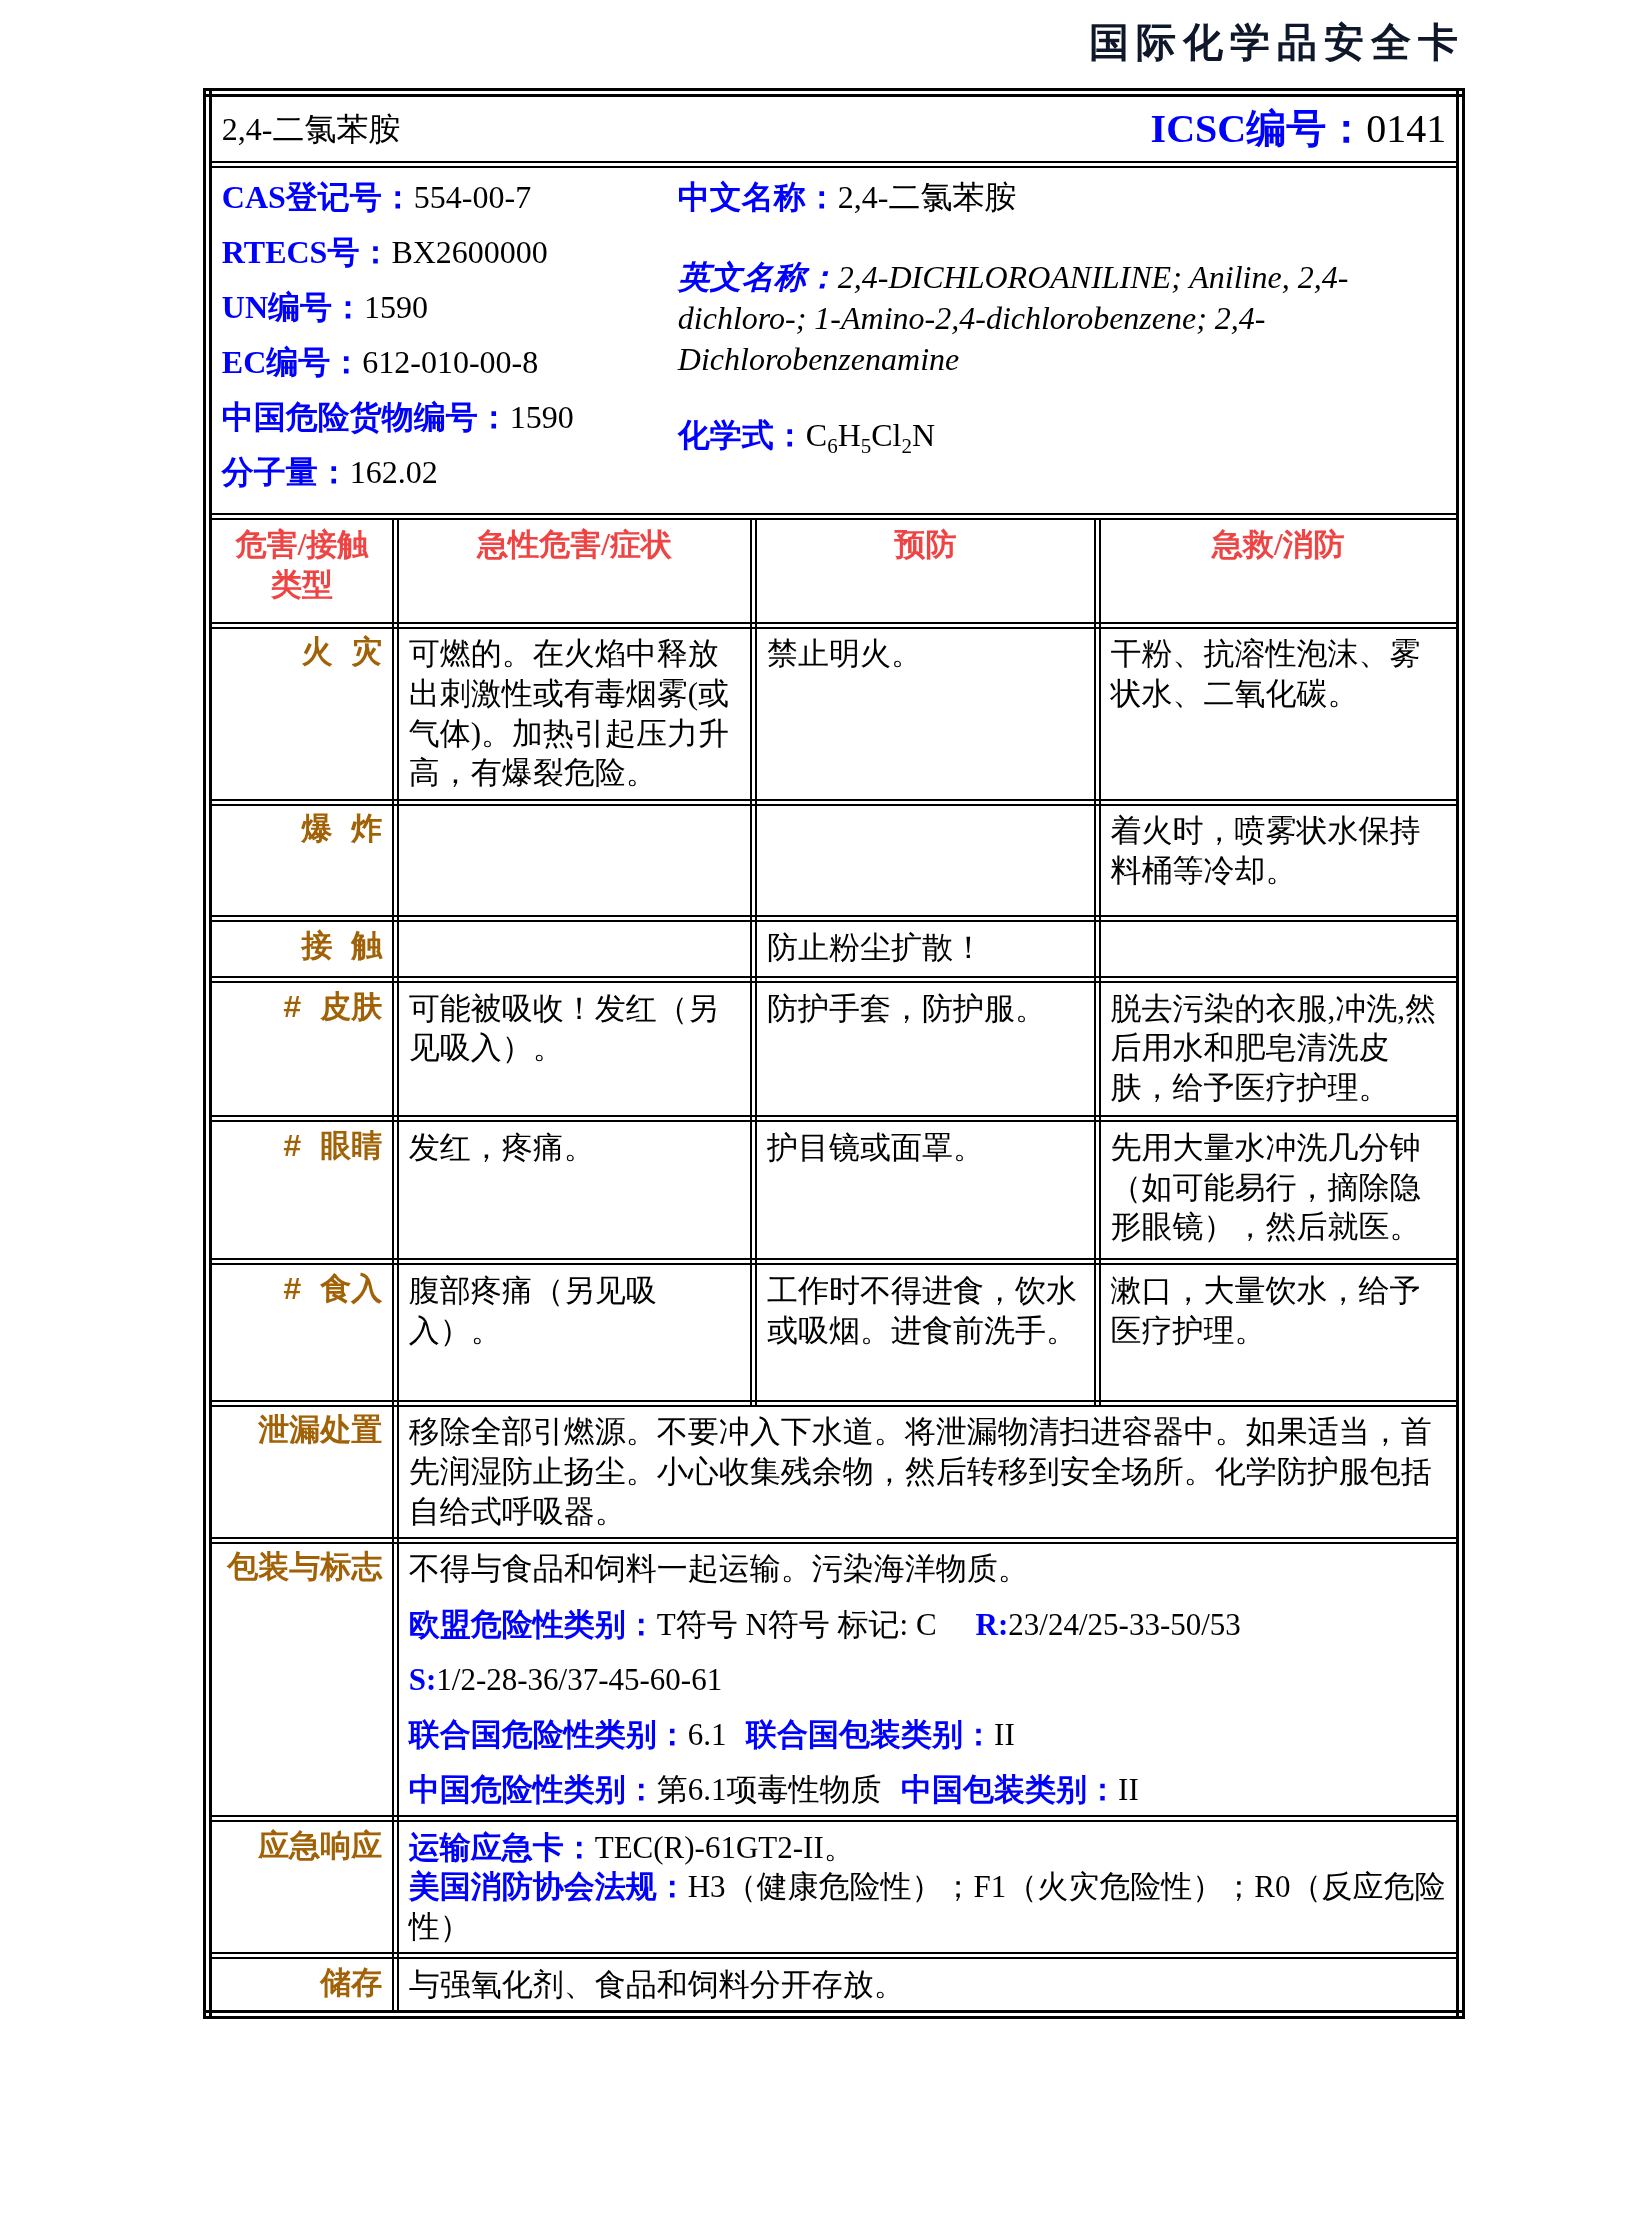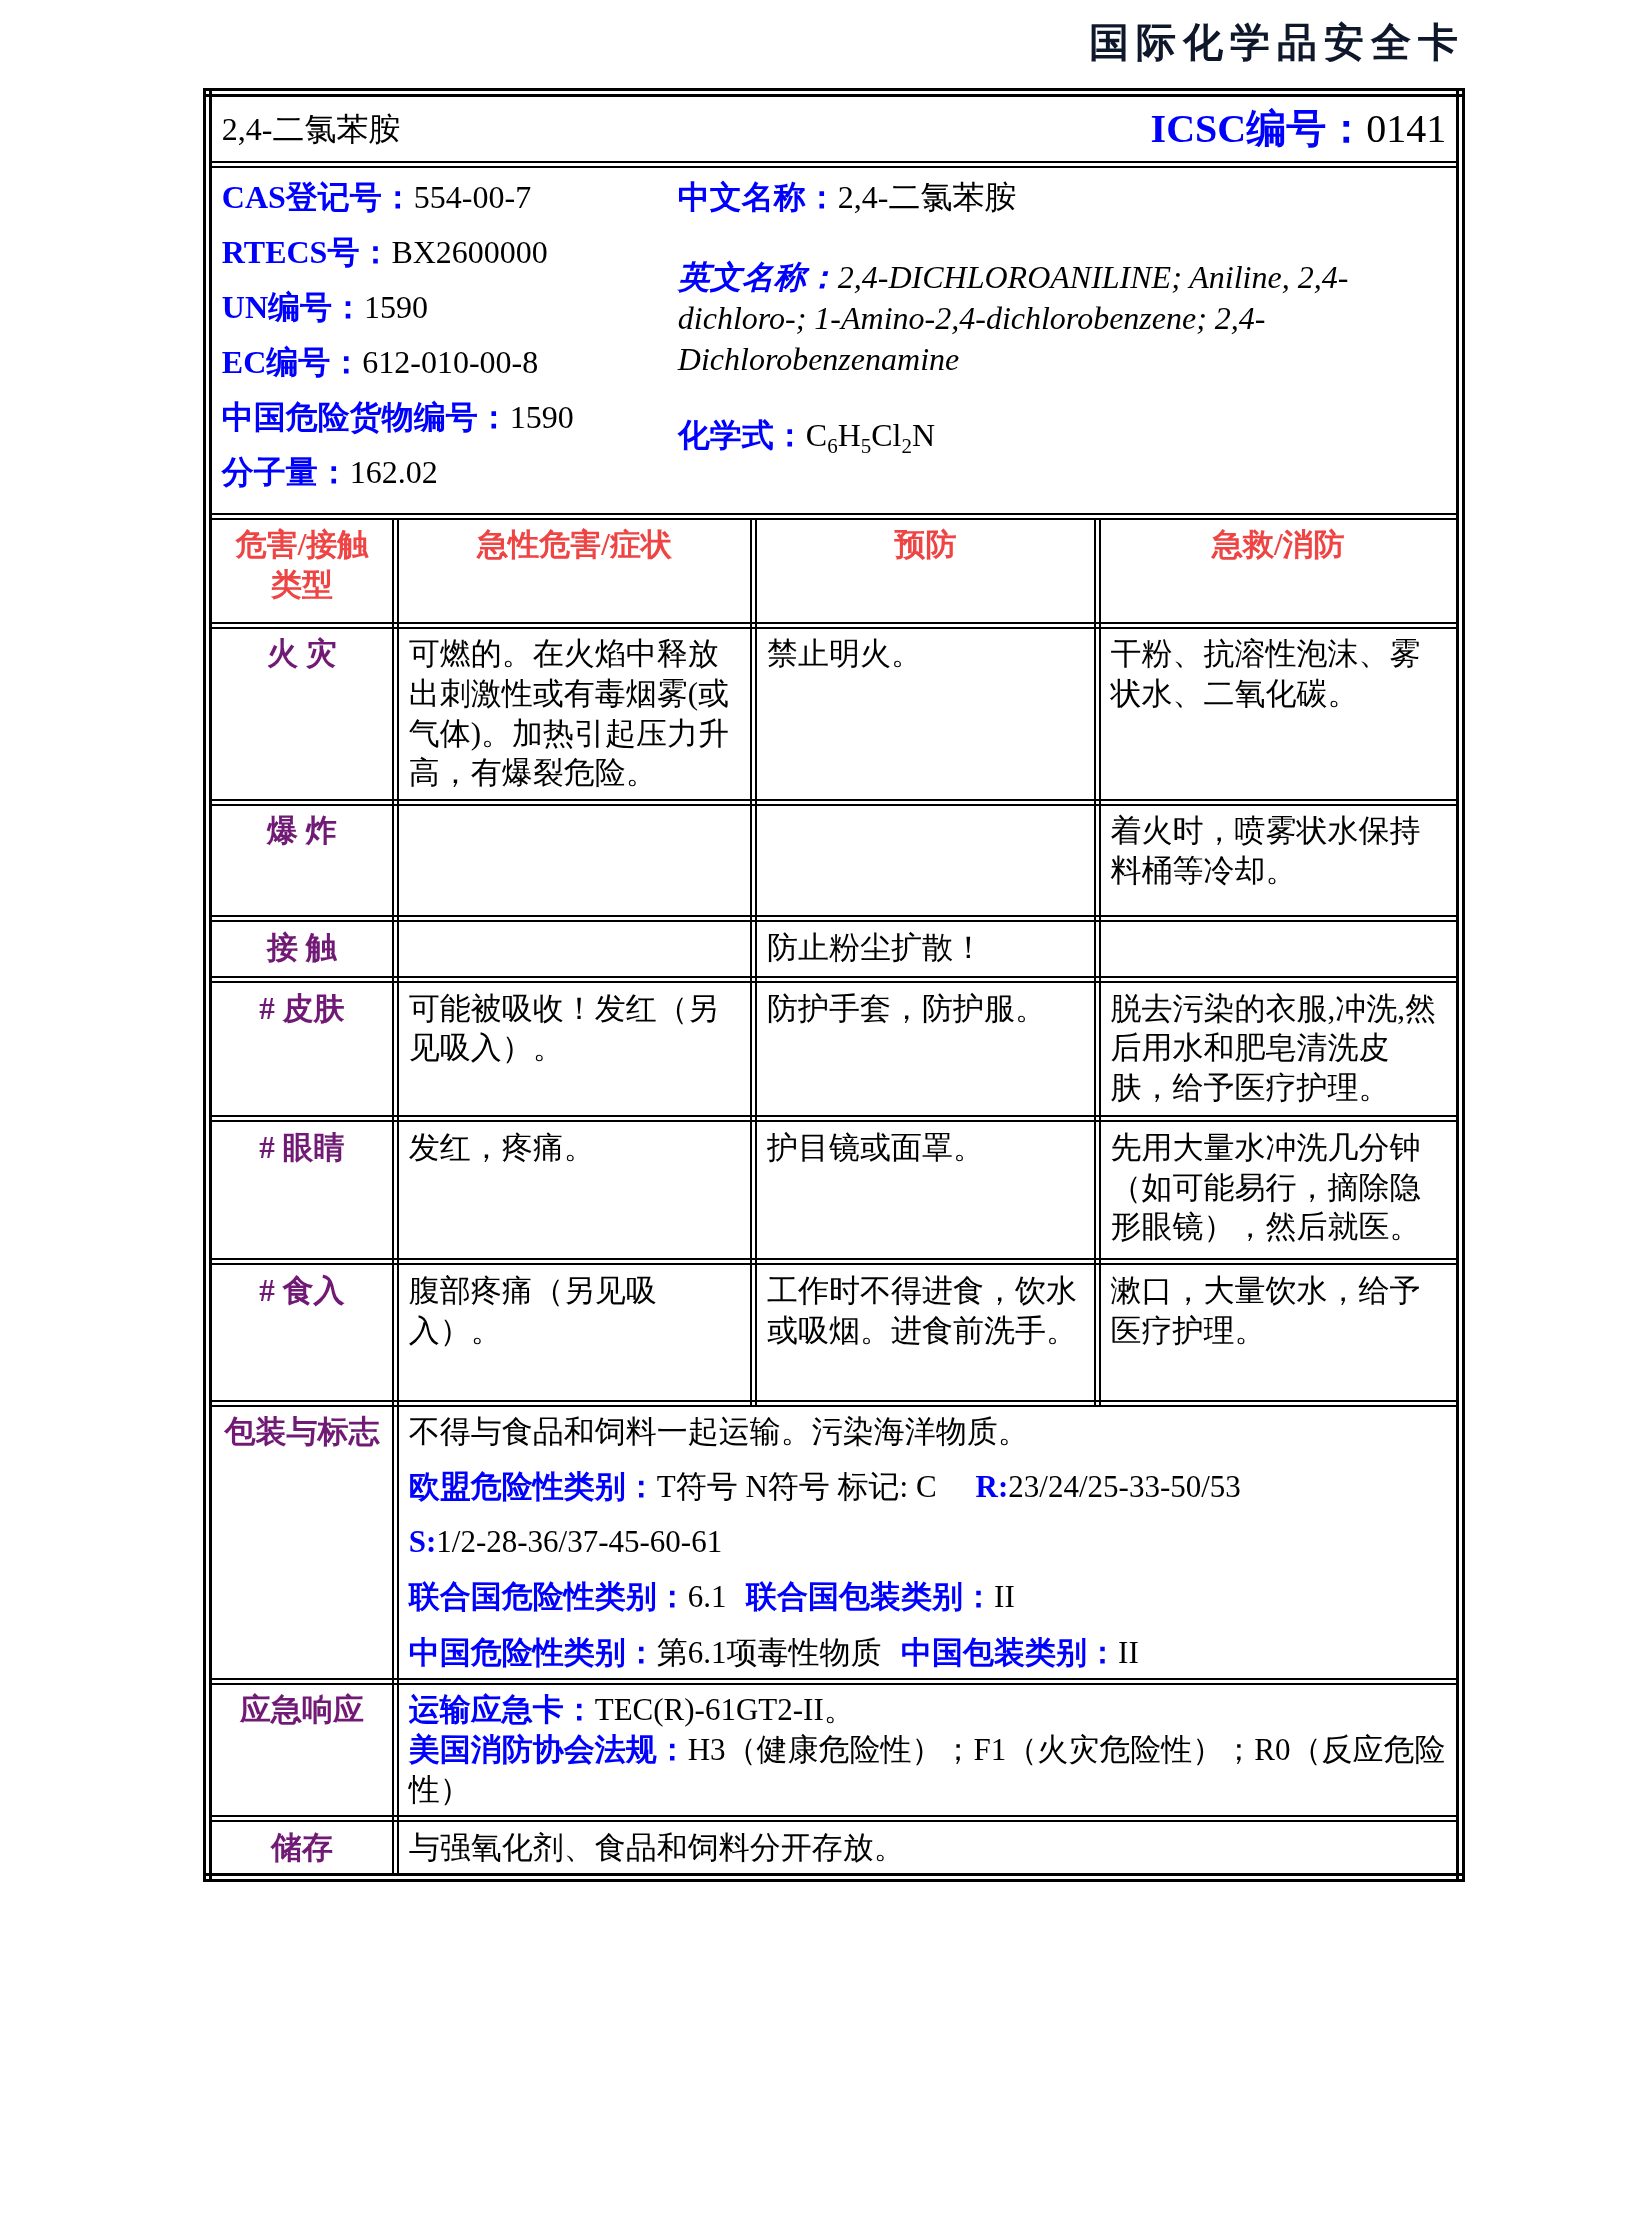--- a/index.html
+++ b/index.html
@@ -73,26 +73,27 @@
     color: #ef4444;
     font-weight: bold;
     font-size: 34px;
     text-align: center;
     vertical-align: middle;
     height: 91px;
     padding-bottom: 32px;
   }
   
   td.rowlabel {
-    color: #701a75;
+    color: #a16207;
     font-weight: bold;
     font-size: 32px;
-    text-align: center;
+    text-align: right;
     vertical-align: middle;
     white-space: nowrap;
+    font-family: Liberation Mono, monospace;
   }
   tr.r-fire   td { height: 157px; }
   tr.r-expl   td { height: 98px; }
   tr.r-cont   td { height: 43px;  }
   tr.r-inh    td { height: 149px; }
   tr.r-skin   td { height: 121px; }
   tr.r-eyes   td { height: 125px; }
   tr.r-ing    td { height: 123px; }
   tr.r-spill  td { height: 105px; }
   tr.r-pack   td { height: 252px; }
@@ -195,20 +196,24 @@
       <td>先用大量水冲洗几分钟（如可能易行，摘除隐形眼镜），然后就医。</td>
     </tr>
 
     <tr class="r-ing">
       <td class="rowlabel"># 食入</td>
       <td>腹部疼痛（另见吸入）。</td>
       <td>工作时不得进食，饮水或吸烟。进食前洗手。</td>
       <td>漱口，大量饮水，给予医疗护理。</td>
     </tr>
 
+    <tr class="r-spill">
+      <td class="rowlabel">泄漏处置</td>
+      <td colspan="3">移除全部引燃源。不要冲入下水道。将泄漏物清扫进容器中。如果适当，首先润湿防止扬尘。小心收集残余物，然后转移到安全场所。化学防护服包括自给式呼吸器。</td>
+    </tr>
 
     <tr class="r-pack">
       <td class="rowlabel">包装与标志</td>
       <td colspan="3">
         <div class="pack-line">不得与食品和饲料一起运输。污染海洋物质。</div>
         <div class="pack-line"><span class="blab">欧盟危险性类别：</span><span>T符号 N符号 标记: C</span><span class="blab gap-left">R:</span><span>23/24/25-33-50/53</span></div>
         <div class="pack-line"><span class="blab">S:</span><span>1/2-28-36/37-45-60-61</span></div>
         <div class="pack-line"><span class="blab">联合国危险性类别：</span><span>6.1</span><span class="blab gap-left-sm">联合国包装类别：</span><span>II</span></div>
         <div class="pack-line"><span class="blab">中国危险性类别：</span><span>第6.1项毒性物质</span><span class="blab gap-left-sm">中国包装类别：</span><span>II</span></div>
       </td>

